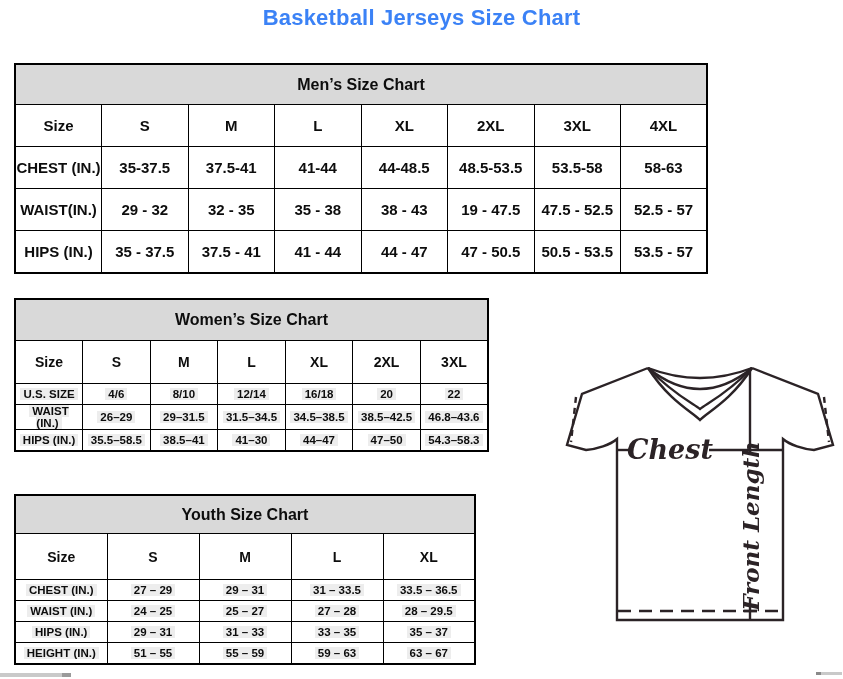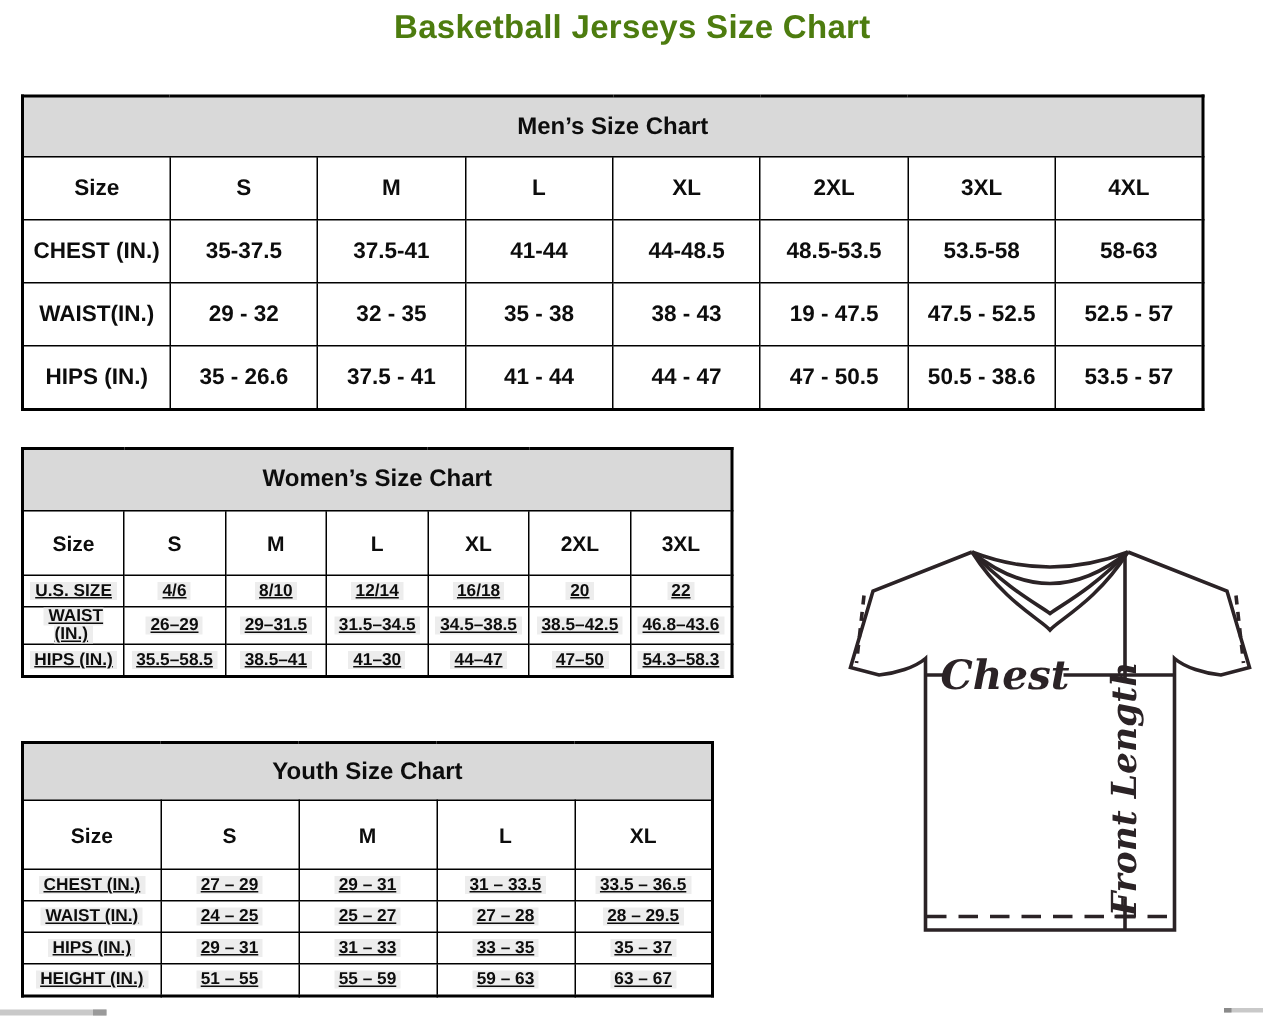--- a/index.html
+++ b/index.html
@@ -2,52 +2,52 @@
 <html><head>
 <meta charset="utf-8">
 <style>
   html,body{margin:0;padding:0;}
   body{
     width:843px;height:679px;position:relative;background:#ffffff;
     font-family:"Liberation Sans", sans-serif;color:#111;overflow:hidden;
   }
   .page-title{
     position:absolute;top:5px;left:0;width:100%;text-align:center;
-    font-size:22px;font-weight:bold;letter-spacing:0.2px;color:#4d7c0f;
+    font-size:22px;font-weight:bold;letter-spacing:0.2px;color:#3b82f6;
   }
   table.size-table{
     position:absolute;border-collapse:collapse;table-layout:fixed;
     border:2px solid #000;background:#fff;
   }
   table.size-table th,table.size-table td{
     border:1px solid #000;text-align:center;vertical-align:middle;
     font-weight:bold;padding:0;color:#0d0d0d;
   }
   tr.chart-header th{background:#d9d9d9;font-size:16px;}
   
-  #men-table{left:14px;top:63px;width:789px;}
+  #men-table{left:14px;top:63px;width:694px;}
   #men-table tr.chart-header th{height:39px;}
   #men-table tr.size-row th{height:41px;font-size:15px;}
   #men-table tbody.data th,#men-table tbody.data td{height:41px;font-size:15px;}
   #men-table .size-row th:first-child{width:117px;}
   
   #women-table{left:14px;top:298px;width:475px;}
   #women-table tr.chart-header th{height:40px;}
   #women-table tr.size-row th{height:42px;font-size:14px;}
   #women-table tbody.data th,#women-table tbody.data td{height:20px;font-size:11.5px;}
   #women-table .size-row th:first-child{width:87px;}
   
   #youth-table{left:14px;top:494px;width:462px;}
   #youth-table tr.chart-header th{height:37px;}
   #youth-table tr.size-row th{height:45px;font-size:14px;}
   #youth-table tbody.data th,#youth-table tbody.data td{height:20px;font-size:11.5px;}
   #youth-table .size-row th:first-child{width:122px;}
   
   #women-table tbody.data .hl,
-  #youth-table tbody.data .hl{background:#ededed;padding:0 3px;text-decoration:underline;}
+  #youth-table tbody.data .hl{background:#ededed;padding:0 3px;}
   
   #jersey{position:absolute;left:557px;top:361px;width:286px;height:268px;}
   #jersey .stroke{fill:none;stroke:#2b2326;stroke-width:2.4;}
   #jersey text{
     font-family:"DejaVu Serif", serif;font-style:italic;font-weight:bold;
     fill:#2b2326;
   }
   
   .bar-left{position:absolute;left:0;top:673px;width:71px;height:4px;background:#c9c9c9;}
   .bar-left::after{content:"";position:absolute;right:0;top:0;width:9px;height:4px;background:#9a9a9a;}
@@ -91,26 +91,26 @@
         <td><span class="hl">29 - 32</span></td>
         <td><span class="hl">32 - 35</span></td>
         <td><span class="hl">35 - 38</span></td>
         <td><span class="hl">38 - 43</span></td>
         <td><span class="hl">19 - 47.5</span></td>
         <td><span class="hl">47.5 - 52.5</span></td>
         <td><span class="hl">52.5 - 57</span></td>
       </tr>
       <tr>
         <th><span class="hl">HIPS (IN.)</span></th>
-        <td><span class="hl">35 - 26.6</span></td>
+        <td><span class="hl">35 - 37.5</span></td>
         <td><span class="hl">37.5 - 41</span></td>
         <td><span class="hl">41 - 44</span></td>
         <td><span class="hl">44 - 47</span></td>
         <td><span class="hl">47 - 50.5</span></td>
-        <td><span class="hl">50.5 - 38.6</span></td>
+        <td><span class="hl">50.5 - 53.5</span></td>
         <td><span class="hl">53.5 - 57</span></td>
       </tr>
     </tbody>
 </table>
 
 <table class="size-table" id="women-table">
   <thead>
     <tr class="chart-header">
       <th colspan="7">Women’s Size Chart</th>
     </tr>

